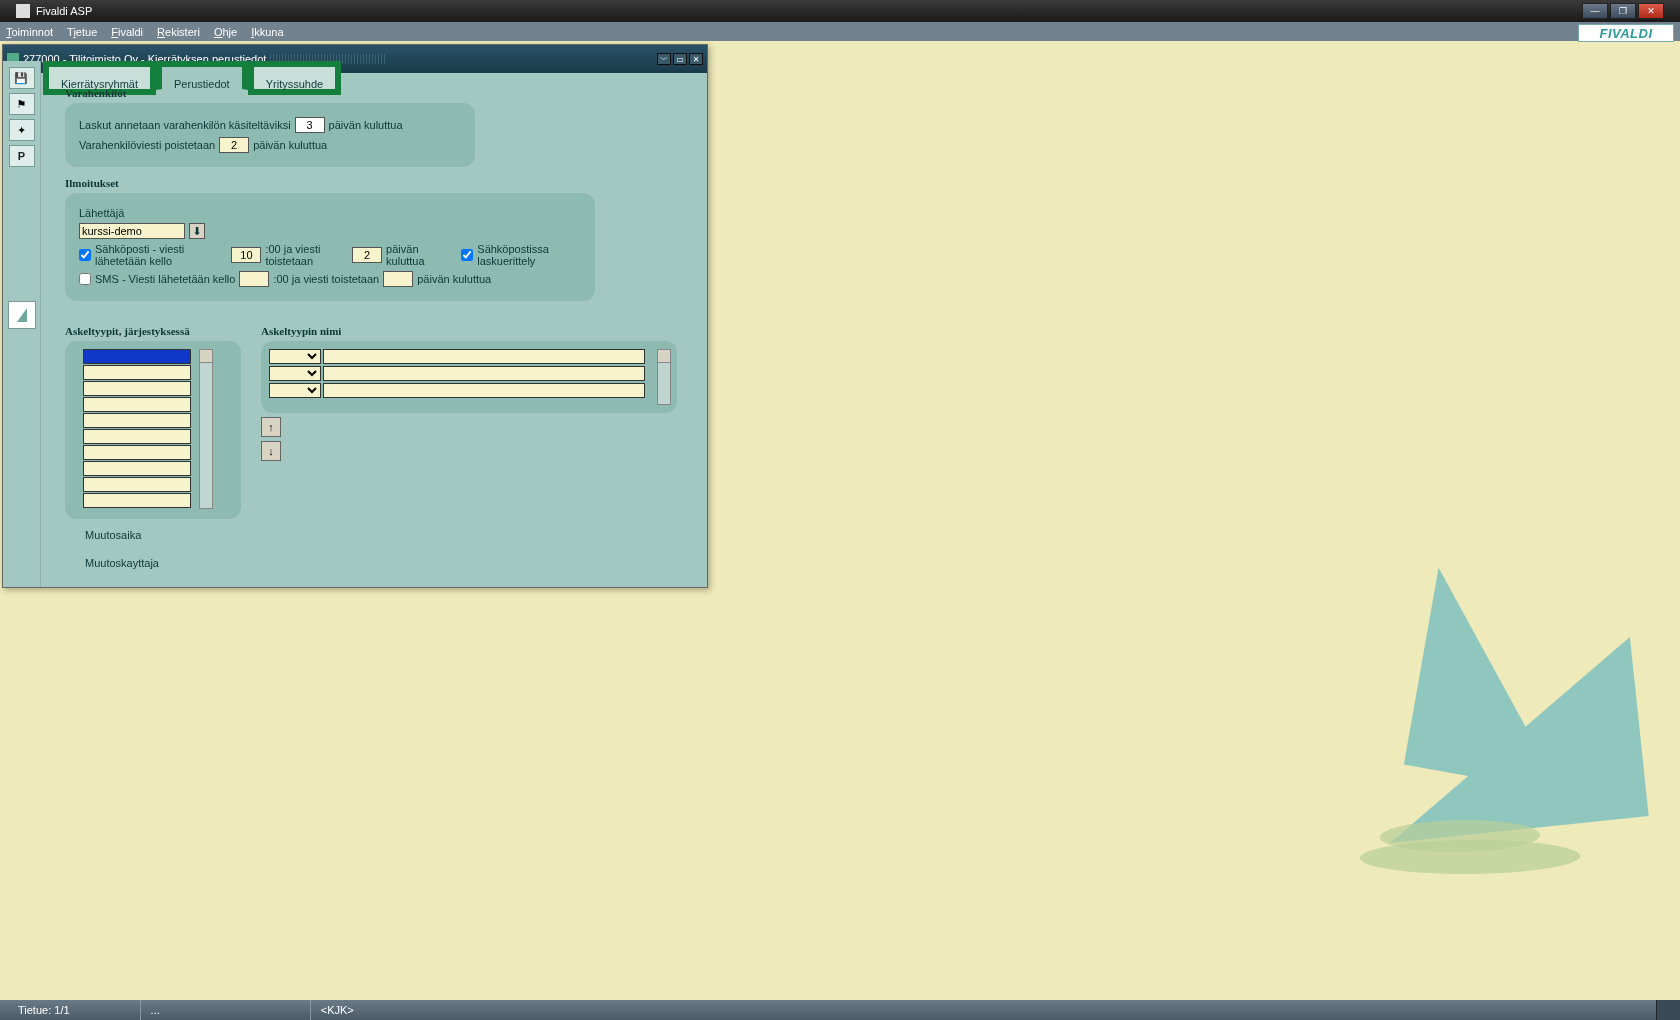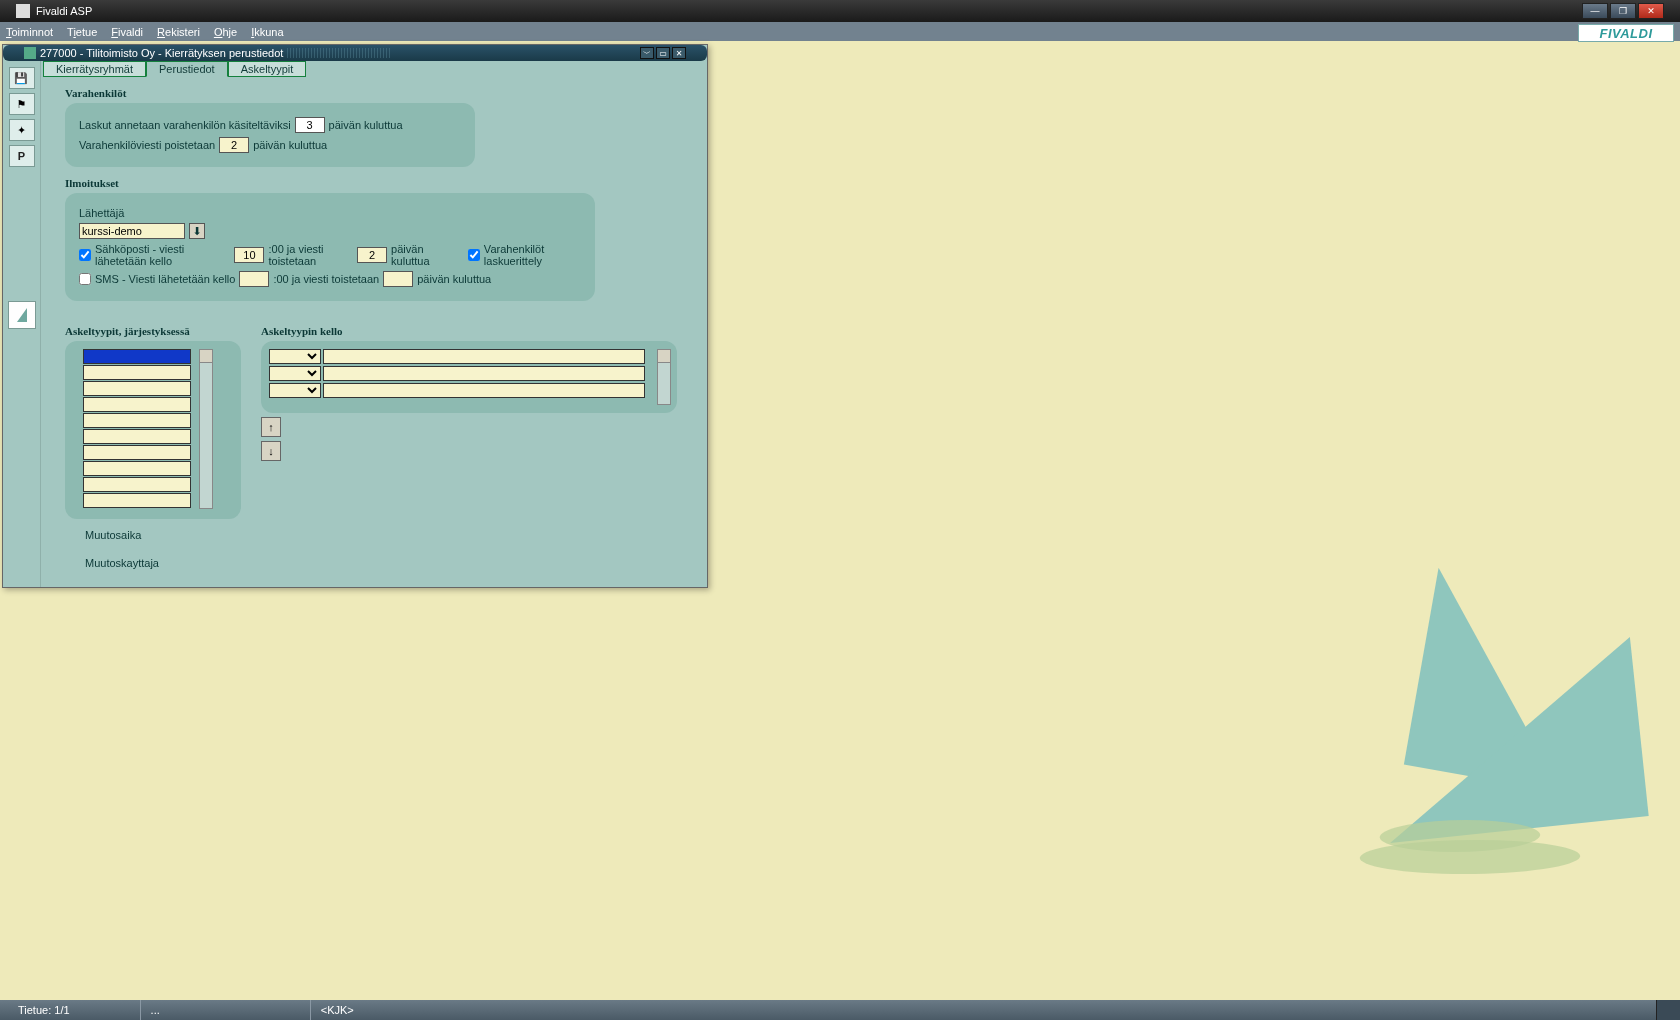--- a/index.html
+++ b/index.html
@@ -20,36 +20,36 @@
 
 
 .bg-logo { position:absolute; right:40px; bottom:120px; width:480px; height:380px; }
 .bg-logo .tri1 { position:absolute; right:60px; top:60px; width:0; height:0; border-left:0 solid transparent; border-right:160px solid transparent; border-bottom:200px solid #8fc6bd; transform: rotate(10deg); }
 .bg-logo .tri2 { position:absolute; right:0; top:130px; width:0; height:0; border-left:260px solid transparent; border-right:0 solid transparent; border-bottom:180px solid #8fc6bd; transform: rotate(-6deg); }
 .bg-logo .sh1 { position:absolute; right:100px;  top:300px; width:160px; height:32px; background:#b8cf99; border-radius:50%; transform: skewX(-20deg); opacity:0.7;}
 .bg-logo .sh2 { position:absolute; right:60px;  top:320px; width:220px; height:34px; background:#b8cf99; border-radius:50%; transform: skewX(-20deg); opacity:0.7;}
 
 
 .iwindow { position:absolute; left:2px; top:44px; width:706px; height:544px; background:#a3c7c1; border:1px solid #666; box-shadow: 2px 2px 6px rgba(0,0,0,0.3); }
-.iw-title { height:16px; background: linear-gradient(#2a5268,#1a3a48); color:#fff; display:flex; align-items:center; padding:0 21px;border-radius:6px; }
+.iw-title { height:28px; background: linear-gradient(#2a5268,#1a3a48); color:#fff; display:flex; align-items:center; padding:0 4px; }
 .iw-title .icon { width:12px; height:12px; background:#5a8; margin-right:4px; }
 .iw-title .btns { margin-left:auto; display:flex; gap:2px; }
 .iw-title .b { width:14px; height:12px; background:#3a5a6a; border:1px solid #111; color:#fff; font-size:8px; display:flex; align-items:center; justify-content:center; cursor:pointer;}
 .grip { flex-grow: 0.3; margin: 0 4px; height: 10px; background: repeating-linear-gradient(90deg,#5a8a9a 0 1px, transparent 1px 3px); opacity: 0.4; }
 
 
 .toolbar { position:absolute; left:0; top:16px; width:38px; height:526px; background:#a3c7c1; border-right:1px solid #8fb0aa; display:flex; flex-direction:column; align-items:center; padding-top:6px; gap:4px; }
 .toolbar .tbtn { width:26px; height:22px; background:#dfeeeb; border:1px solid #7a9a94; display:flex; align-items:center; justify-content:center; cursor:pointer; }
 .toolbar .p-btn { font-weight:bold; color:#222;}
 .toolbar .bigicon { margin-top:130px; width:28px; height:28px; background:#fefefe; border:1px solid #7a9a94; display:flex; align-items:center; justify-content:center;}
 .toolbar .bigicon .tri { width:0;height:0;border-left:10px solid transparent;border-right:0 solid transparent;border-bottom:14px solid #6fa89f;}
 
 
 .tabs { position:absolute; left:40px; top:16px; height:16px; display:flex; }
-.tab { padding: 1px 12px; background:#c7ded9; border:1px solid #15803d; color:#113a38; cursor:pointer; }
+.tab { padding: 11px 12px; background:#c7ded9; border:6px solid #15803d; color:#113a38; cursor:pointer; }
 .tab.active { background:#a3c7c1; border-bottom:1px solid #a3c7c1; }
 
 .content { position:absolute; left:40px; top:32px; right:2px; bottom:2px; padding:10px 10px 10px 22px; }
 
 .seclabel { font-weight:bold; color:#0b3836; margin-bottom:4px; display:block;font-family:Liberation Serif, serif; }
 
 .panel { background:#8dbab1; border-radius:12px; padding:10px 14px; }
 .panel-vara { width:410px; margin-bottom:10px; }
 .panel-ilmo { width:530px; margin-bottom:24px; }
 
@@ -135,21 +135,21 @@
     <div class="tbtn">✦</div>
     <div class="tbtn p-btn">P</div>
     <div class="bigicon">
         <div class="tri"></div>
       </div>
   </div>
 
   <div class="tabs">
     <div class="tab">Kierrätysryhmät</div>
     <div class="tab active">Perustiedot</div>
-    <div class="tab">Askeltyypit</div>
+    <div class="tab">Yrityssuhde</div>
   </div>
 
   <div class="content">
 
     <span class="seclabel">Varahenkilöt</span>
     <div class="panel panel-vara">
       <div class="row">
         <span>Laskut annetaan varahenkilön käsiteltäviksi</span>
         <input class="small" style="background: rgb(255, 255, 255);" value="3">
         <span>päivän kuluttua</span>
@@ -172,21 +172,21 @@
       </div>
       <div class="row">
         <input type="checkbox" class="cb" checked="" style="">
         <span>Sähköposti - viesti lähetetään kello</span>
         <input class="small" value="10" style="">
         <span>:00 ja viesti toistetaan</span>
         <input class="small" value="2" style="">
         <span>päivän kuluttua</span>
         <span style="width:12px;"></span>
         <input type="checkbox" class="cb" checked="" style="">
-        <span>Varahenkilöt laskuerittely</span>
+        <span>Sähköpostissa laskuerittely</span>
       </div>
       <div class="row">
         <input type="checkbox" class="cb" style="">
         <span>SMS - Viesti lähetetään kello</span>
         <input class="small" style="">
         <span>:00 ja viesti toistetaan</span>
         <input class="small" style="">
         <span>päivän kuluttua</span>
       </div>
     </div>
@@ -209,21 +209,21 @@
           </div>
           <div class="scroll">
             <div class="sbtn"></div>
           </div>
         </div>
         <div class="footlbl">Muutosaika</div>
         <div class="footlbl" style="margin-top:16px;">Muutoskayttaja</div>
       </div>
 
       <div>
-        <span class="seclabel">Askeltyypin kello</span>
+        <span class="seclabel">Askeltyypin nimi</span>
         <div class="listpanel lp2">
           <div class="trow">
               <select></select>
               <input class="tfield" style="">
             </div>
           <div class="trow">
               <select></select>
               <input class="tfield" style="">
             </div>
           <div class="trow">

